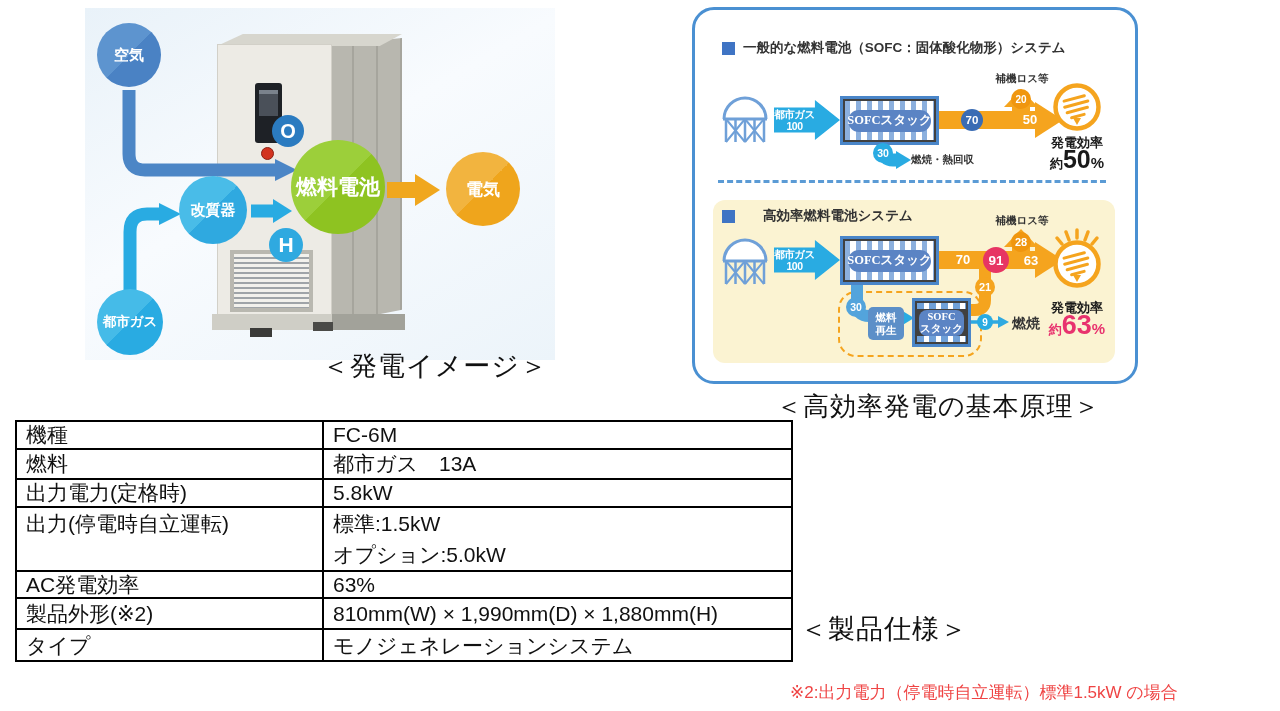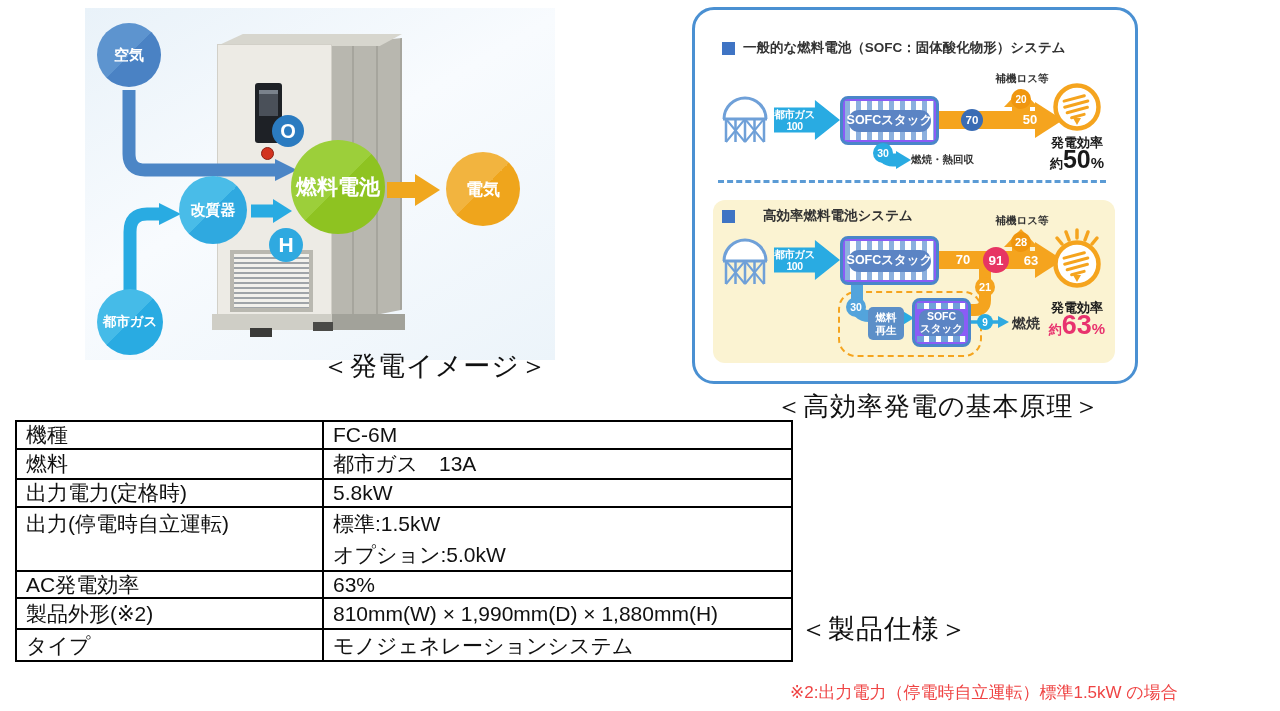--- a/index.html
+++ b/index.html
@@ -16,21 +16,21 @@
           color:#fff;font-weight:bold;white-space:nowrap;}
   
   #panel{left:665px;top:7px;width:440px;height:371px;background:#fff;
          border:3px solid #4a90d2;border-radius:22px;margin-left:27px;}
   .ptitle{display:flex;align-items:center;gap:8px;font-size:13.5px;font-weight:bold;color:#333;white-space:nowrap;}
   .ptitle .sq{width:13px;height:13px;background:#3f74c4;flex:0 0 auto;}
   .gasarrow{clip-path:polygon(0 19%,62% 19%,62% 0,100% 50%,62% 100%,62% 81%,0 81%);
             background:#29abe2;display:flex;align-items:center;}
   .gasarrow .t{width:41px;text-align:center;color:#fff;font-weight:bold;font-size:10.5px;
                line-height:1.15;letter-spacing:-0.5px;}
-  .stackbox{position:absolute;background:#8b5cf6;border:3px solid #4a86c9;border-radius:8px;}
+  .stackbox{position:absolute;background:#404040;border:3px solid #4a86c9;border-radius:0;font-family:Liberation Serif, serif;}
   .stackbox .stripes{position:absolute;inset:2px;
      background:repeating-linear-gradient(90deg,#8cb0de 0 5px,#ffffff 5px 11px);}
   .stackbox .pill{position:absolute;left:5px;right:5px;top:50%;transform:translateY(-50%);
      height:22px;background:#5b84c4;border-radius:11px;color:#fff;font-weight:bold;
      font-size:12.5px;display:flex;align-items:center;justify-content:center;white-space:nowrap;}
   .stackbox.small .stripes{
      background-image:repeating-linear-gradient(90deg,#6fa0d8 0 7px,#fff 7px 12px),
                       repeating-linear-gradient(90deg,#6fa0d8 0 7px,#fff 7px 12px);
      background-size:100% 6px,100% 6px;background-position:top,bottom;background-repeat:no-repeat,no-repeat;}
   .stackbox.small .pill{left:4px;right:4px;height:26px;border-radius:8px;

